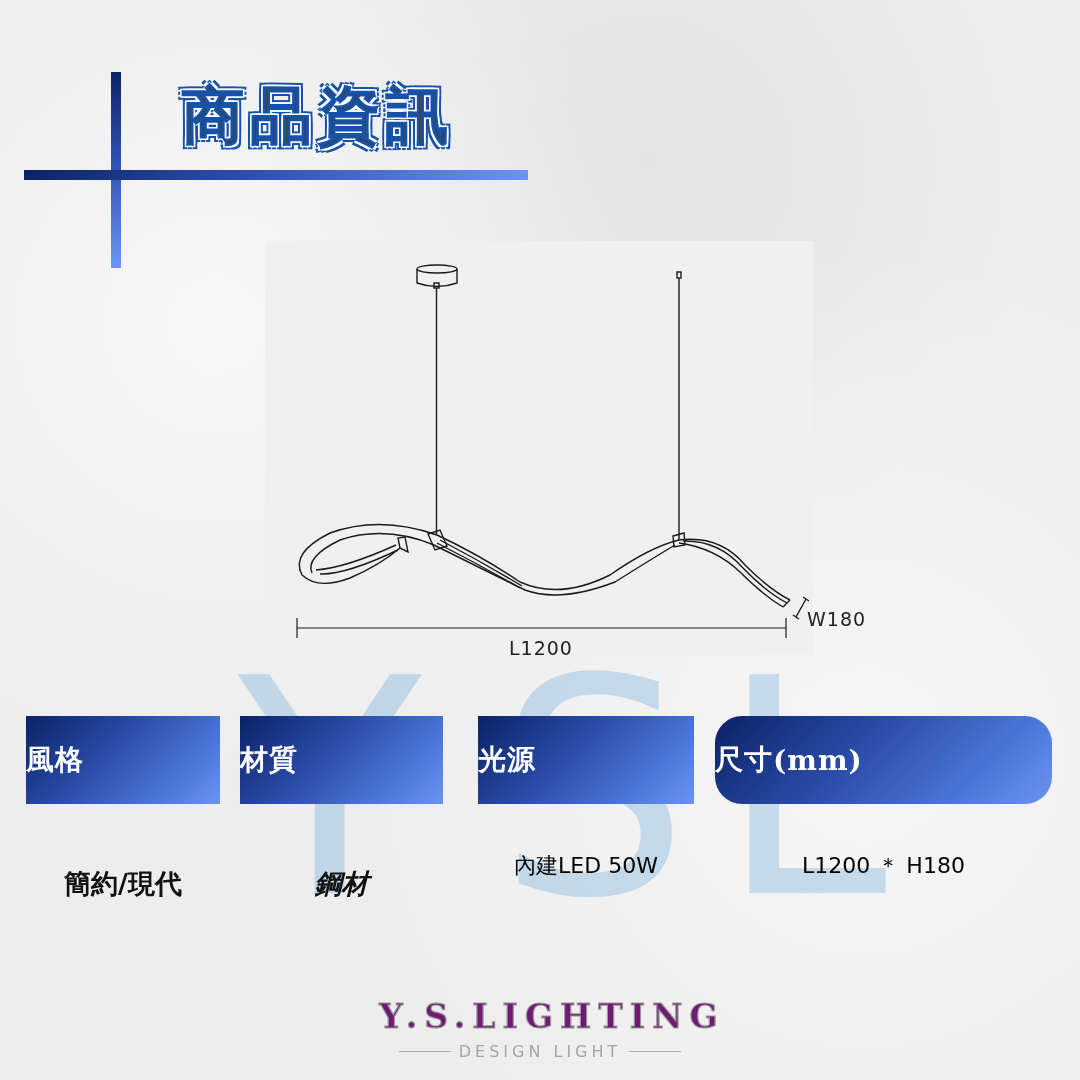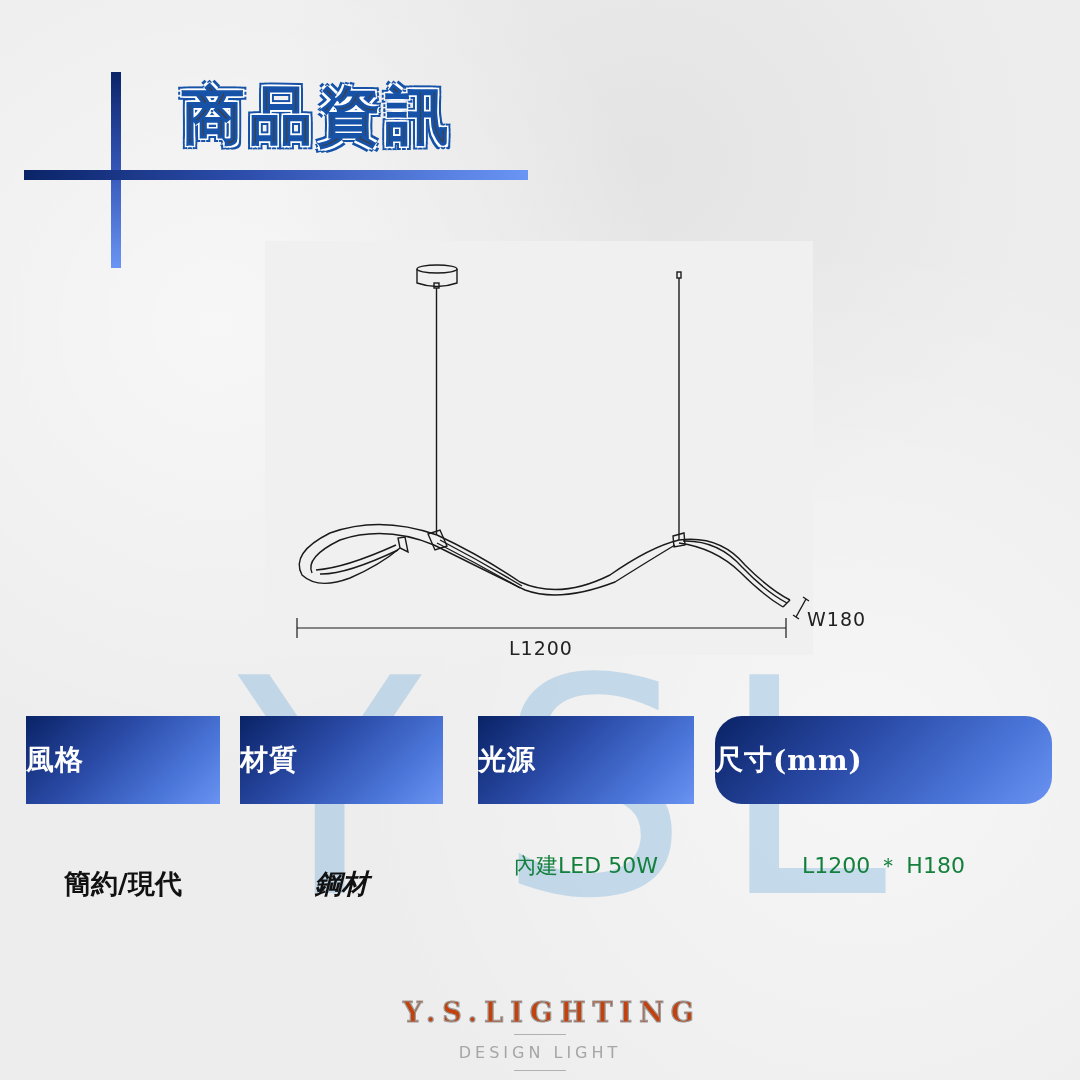--- a/index.html
+++ b/index.html
@@ -42,28 +42,28 @@
 
   
   .hbox { top:716px; height:88px; display:flex; align-items:center; justify-content:flex-start;
     background:linear-gradient(135deg,#0a2366 0%,#2a4aa6 40%,#4a75d8 75%,#6a93f2 100%);
     color:#fff; font-size:28px; font-weight:bold; letter-spacing:1px; }
   .hbox .mm { font-family:"DejaVu Serif", serif; }
 
   
   .val { top:850px; text-align:center; color:#111; line-height:32px; }
   .val-bold { font-size:27px; font-weight:bold; top:868px; }
-  .val-reg { font-size:22px; color:#15803d; }
+  .val-reg { font-size:22px; color:#000000; }
 
   
   .logo { left:0; width:1080px; top:997px; text-align:center; }
-  .logo-main { font-family:"DejaVu Serif", serif; font-size:27px; font-weight:bold; letter-spacing:7px;
-    color:#c2410c;margin-left:24px; -webkit-text-stroke:1.2px #9a9a9a; }
+  .logo-main { font-family:"DejaVu Serif", serif; font-size:33px; font-weight:bold; letter-spacing:7px;
+    color:#701a75;margin-left:24px; -webkit-text-stroke:1.2px #9a9a9a; }
   .logo-sub { margin-top:6px; font-family:"DejaVu Sans", sans-serif; font-size:16px; letter-spacing:4px;
-    color:#a6a6a6; display:flex; align-items:center; justify-content:center; gap:8px;flex-direction:column; }
+    color:#a6a6a6; display:flex; align-items:center; justify-content:center; gap:8px; }
   .logo-sub .line { width:52px; height:1px; background:#b0b0b0; }
 </style>
 </head>
 <body>
 
 <div class="abs vbar"></div>
 <div class="abs hbar"></div>
 
 <div class="abs title">商品資訊</div>
 

